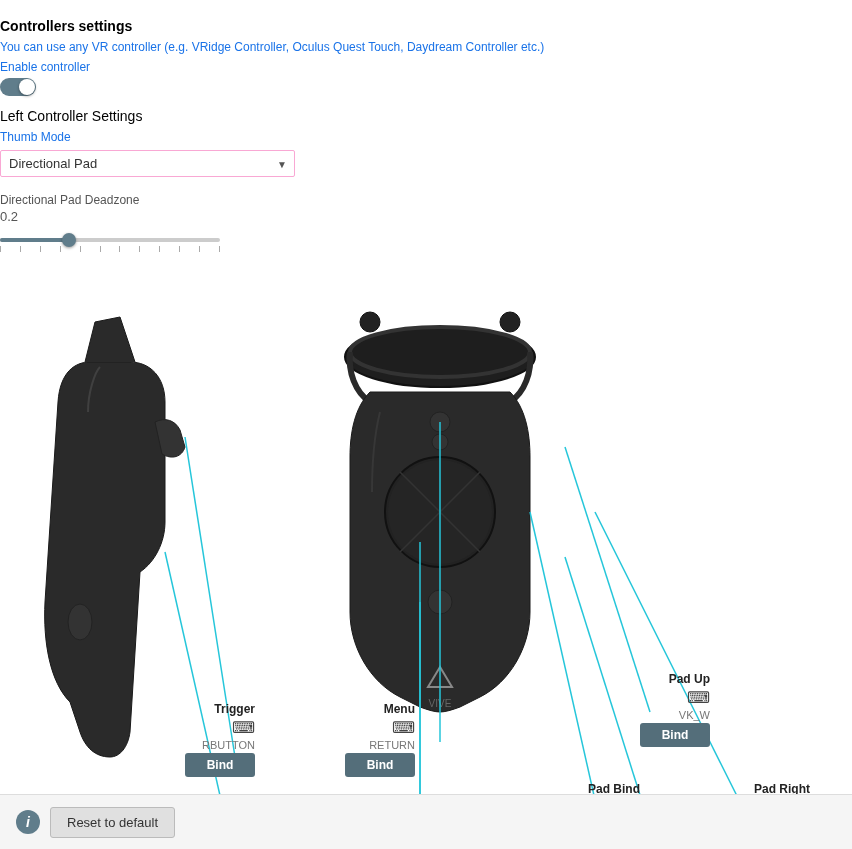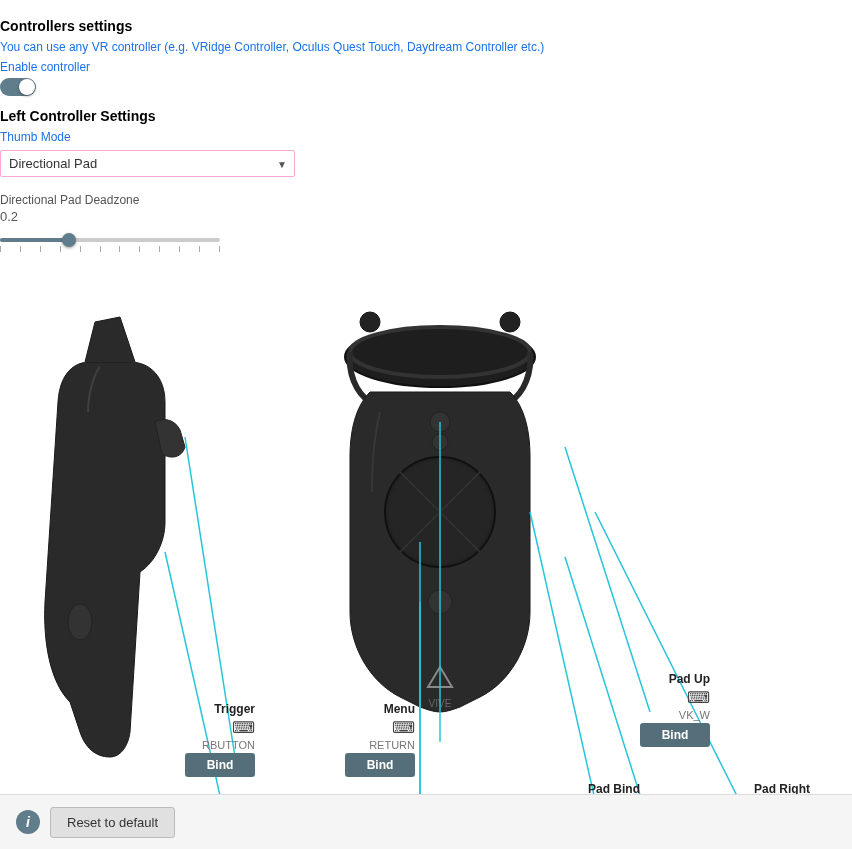--- a/index.html
+++ b/index.html
@@ -57,21 +57,21 @@
       height: 16px;
       background: #fff;
       border-radius: 50%;
       position: absolute;
       top: 1px;
       right: 1px;
       box-shadow: 0 1px 3px rgba(0,0,0,0.4);
     }
 
     .section-title {
-      font-weight: bold;
+      font-weight: normal;
       font-size: 14px;
       color: #000;
       margin-bottom: 6px;
     }
 
     .thumb-mode-label {
       font-size: 12px;
       color: #1a73e8;
       margin-bottom: 6px;
     }

